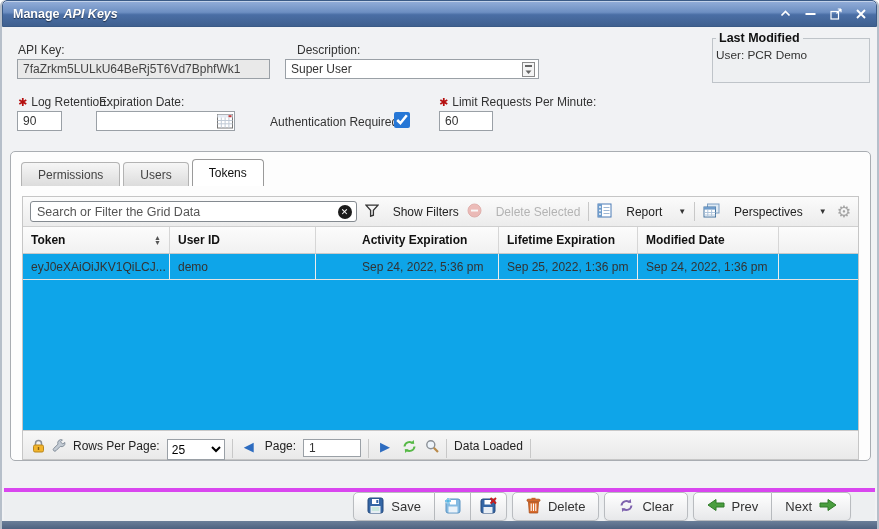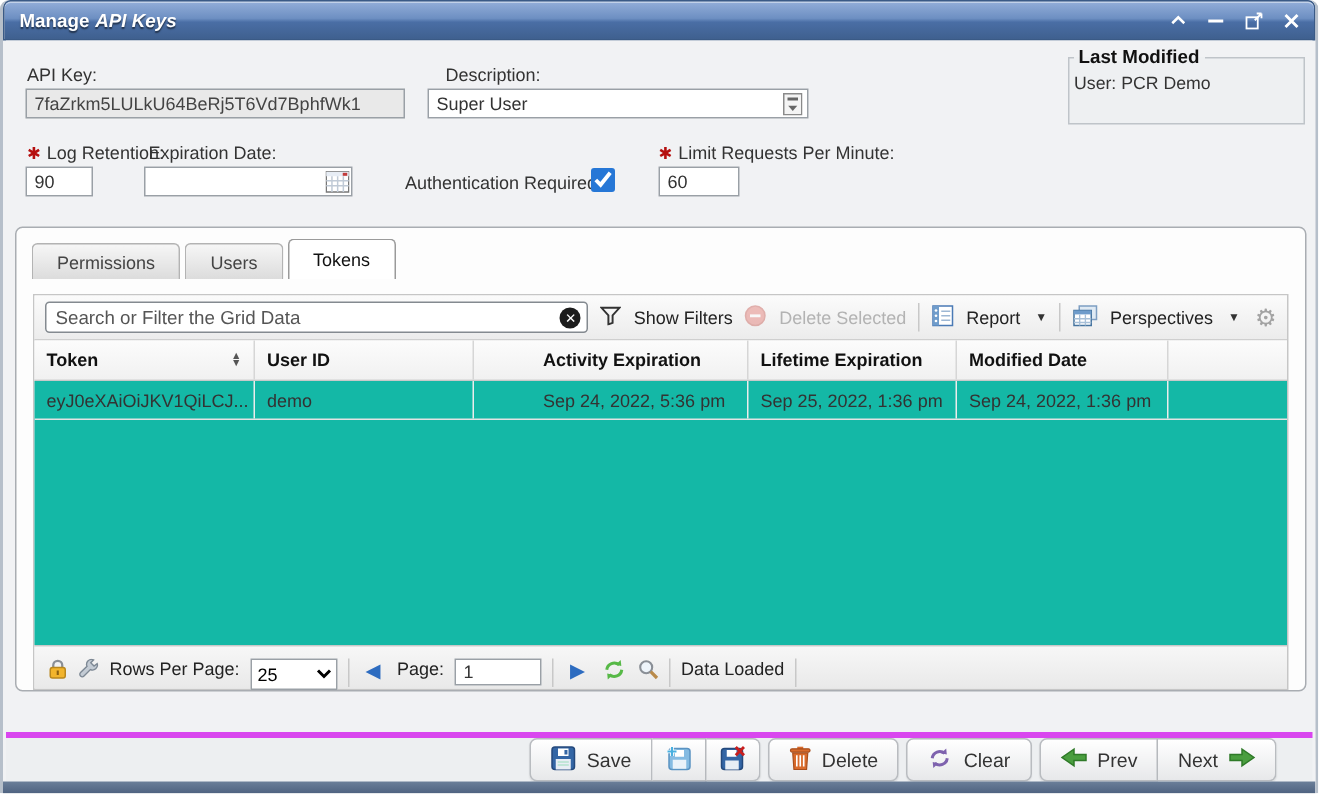--- a/index.html
+++ b/index.html
@@ -69,33 +69,33 @@
   .g-toolbar { height:30px; background:linear-gradient(#fbfbfb,#ececec);
     border-bottom:1px solid #cfcfcf; display:flex; align-items:center;
     padding:0 7px; gap:8px; }
   .search-wrap { position:relative; width:386px; }
   .search-wrap input { width:100%; height:21px; border:1px solid #848a90; border-radius:3px;
     padding:0 24px 0 6px; font-size:12.5px; }
   .search-wrap input::placeholder { color:#555; opacity:1; }
   .search-clear { position:absolute; right:5px; top:4px; width:14px; height:14px;
     background:#1c1c1c; border-radius:50%; color:#fff; font-size:9px; font-weight:bold;
     display:flex; align-items:center; justify-content:center; cursor:pointer; }
-  .tool-item { display:flex; align-items:center; gap:8px; color:#222; cursor:pointer; white-space:nowrap; }
+  .tool-item { display:flex; align-items:center; gap:14px; color:#222; cursor:pointer; white-space:nowrap; }
   .tool-item.disabled { color:#b3b3b3; cursor:default; }
   .tool-item.disabled svg { opacity:.45; }
   .v-sep { width:1px; height:19px; background:#c8c8c8; }
   .caret { font-size:8px; color:#333; margin-left:2px; }
   .gear { font-size:16px; color:#a3a3a3; margin-left:2px; cursor:pointer; }
   .del-push { margin-left:auto;align-items:center; }
 
   .g-head { height:27px; display:flex; background:linear-gradient(#fcfcfc,#f1f1f1);
     border-bottom:1px solid #c9c9c9; font-weight:bold; color:#111; }
   .g-head .cell { display:flex; align-items:center; padding:0 8px;
     border-right:1px solid #d6d6d6; }
-  .g-rows { flex:1; background:#14b8a6; overflow:hidden; }
+  .g-rows { flex:1; background:#0ea5e9; overflow:hidden; }
   .g-row { height:26px; display:flex; border-bottom:1px solid #e3e3e3; color:#333; }
   .g-row .cell { display:flex; align-items:center; padding:0 8px;
     border-right:1px solid #ececec; overflow:hidden; white-space:nowrap; }
   .c0{width:147px;} .c1{width:146px;} .c2{width:145px;margin-left:38px;} .c3{width:139px;}
   .c4{width:141px;} .c5{flex:1; border-right:0 !important;}
   .sort { margin-left:auto; display:flex; flex-direction:column; line-height:5px;
     font-size:7px; color:#555; cursor:pointer; }
 
   .g-foot { height:29px; background:linear-gradient(#f7f7f7,#e9e9e9);
     border-top:1px solid #c9c9c9; display:flex; align-items:flex-start;

